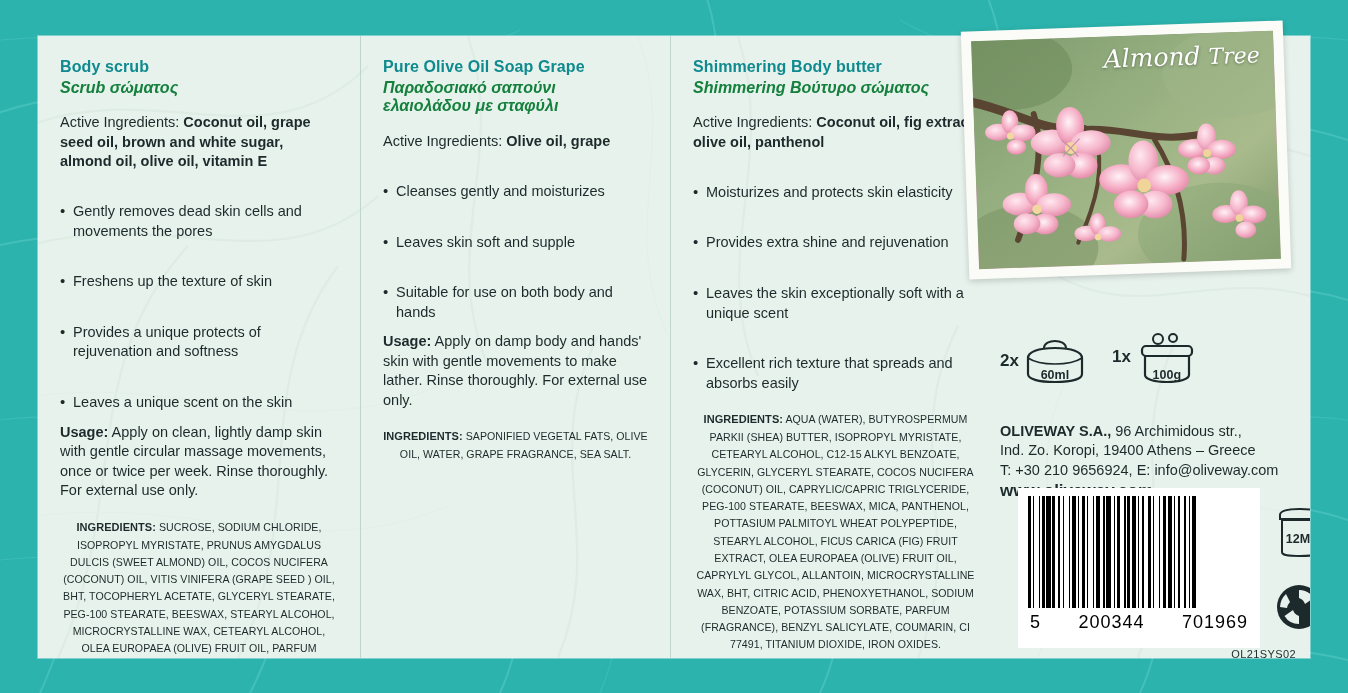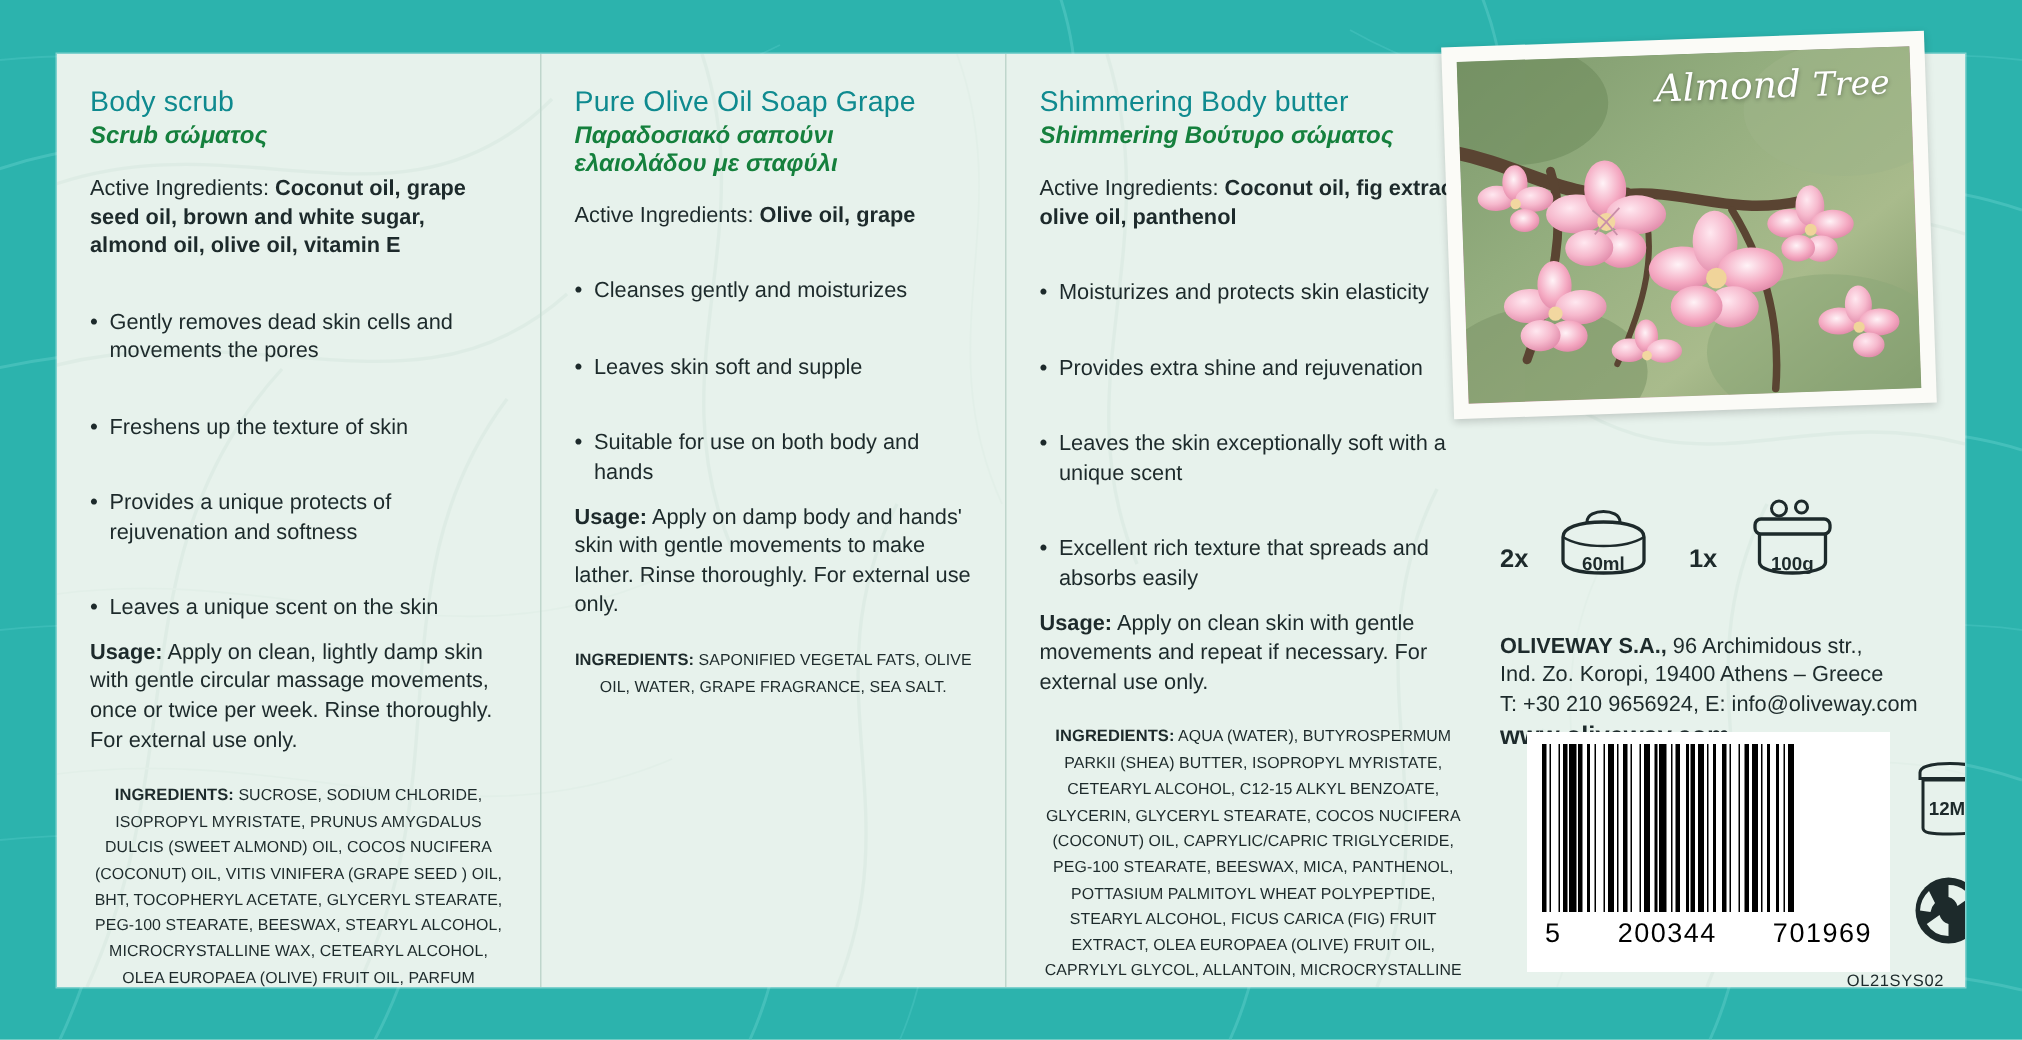--- a/index.html
+++ b/index.html
@@ -21,21 +21,21 @@
   }
   .card-leaves{position:absolute;inset:0;opacity:.5;}
 
   .col{position:absolute;top:0;height:622px;box-sizing:border-box;}
   .col-1{left:0;width:322px;padding:22px 22px 0 22px;}
   .col-2{left:322px;width:310px;padding:22px 22px 0 22px;border-left:1px solid #bfd6cc;}
   .col-3{left:632px;width:330px;padding:22px 22px 0 22px;border-left:1px solid #bfd6cc;}
   .col-4{left:962px;width:310px;padding:22px 22px 0 22px;}
 
   h1.title{
-    font-size:19px;line-height:1.12;margin:0;color:#0f8a8f;font-weight:normal;
+    font-size:16px;line-height:1.12;margin:0;color:#0f8a8f;font-weight:bold;
     letter-spacing:.1px;
   }
   h2.subtitle{
     font-size:16px;line-height:1.15;margin:3px 0 0 0;color:#15803d;
     font-style:italic;font-weight:bold;
   }
   .active{
     font-size:14.5px;line-height:1.33;margin:16px 0 0 0;color:#1d2a2b;
   }
   .active b{font-weight:bold;}
@@ -76,21 +76,21 @@
   .brand-script{
     position:absolute;right:14px;top:8px;color:#ffffff;
     font-family:"DejaVu Serif", serif;font-style:italic;font-size:25px;
     text-shadow:0 1px 3px rgba(0,0,0,.35);
     white-space:nowrap;
   }
   .brand-script .small{font-size:22px;}
 
   
   .vol-row{position:absolute;left:0;top:296px;width:100%;display:flex;align-items:flex-end;gap:26px;}
-  .vol-item{display:flex;align-items:flex-end;gap:19px;}
+  .vol-item{display:flex;align-items:center;gap:5px;}
   .vol-x{font-size:17px;font-weight:bold;color:#1d2a2b;padding-bottom:6px;}
   .jar{position:relative;}
   .jar-label{
     position:absolute;left:0;right:0;bottom:6px;text-align:center;
     font-size:12.5px;font-weight:bold;color:#1d2a2b;
   }
 
   .company{
     position:absolute;left:0;top:386px;width:300px;
     font-size:14.5px;line-height:1.33;color:#1d2a2b;
@@ -224,24 +224,20 @@
     <p class="active">
       <span>Active Ingredients:</span>
       <b>Coconut oil, fig extract, olive oil, panthenol</b>
     </p>
     <ul class="bullets">
       <li>Moisturizes and protects skin elasticity</li>
       <li>Provides extra shine and rejuvenation</li>
       <li>Leaves the skin exceptionally soft with a unique scent</li>
       <li>Excellent rich texture that spreads and absorbs easily</li>
     </ul>
-    <p class="usage">
-      <b>Usage:</b>
-      <span>Apply on clean skin with gentle movements and repeat if necessary. For external use only.</span>
-    </p>
     <p class="ingredients">
       <b>INGREDIENTS:</b>
       <span>AQUA (WATER), BUTYROSPERMUM PARKII (SHEA) BUTTER, ISOPROPYL MYRISTATE, CETEARYL ALCOHOL, C12-15 ALKYL BENZOATE, GLYCERIN, GLYCERYL STEARATE, COCOS NUCIFERA (COCONUT) OIL, CAPRYLIC/CAPRIC TRIGLYCERIDE, PEG-100 STEARATE, BEESWAX, MICA, PANTHENOL, POTTASIUM PALMITOYL WHEAT POLYPEPTIDE, STEARYL ALCOHOL, FICUS CARICA (FIG) FRUIT EXTRACT, OLEA EUROPAEA (OLIVE) FRUIT OIL, CAPRYLYL GLYCOL, ALLANTOIN, MICROCRYSTALLINE WAX, BHT, CITRIC ACID, PHENOXYETHANOL, SODIUM BENZOATE, POTASSIUM SORBATE, PARFUM (FRAGRANCE),  BENZYL SALICYLATE, COUMARIN, CI 77491, TITANIUM DIOXIDE, IRON OXIDES.</span>
     </p>
   </div>
 
   <div class="col col-4">
 
     <div class="vol-row">
       <div class="vol-item">

